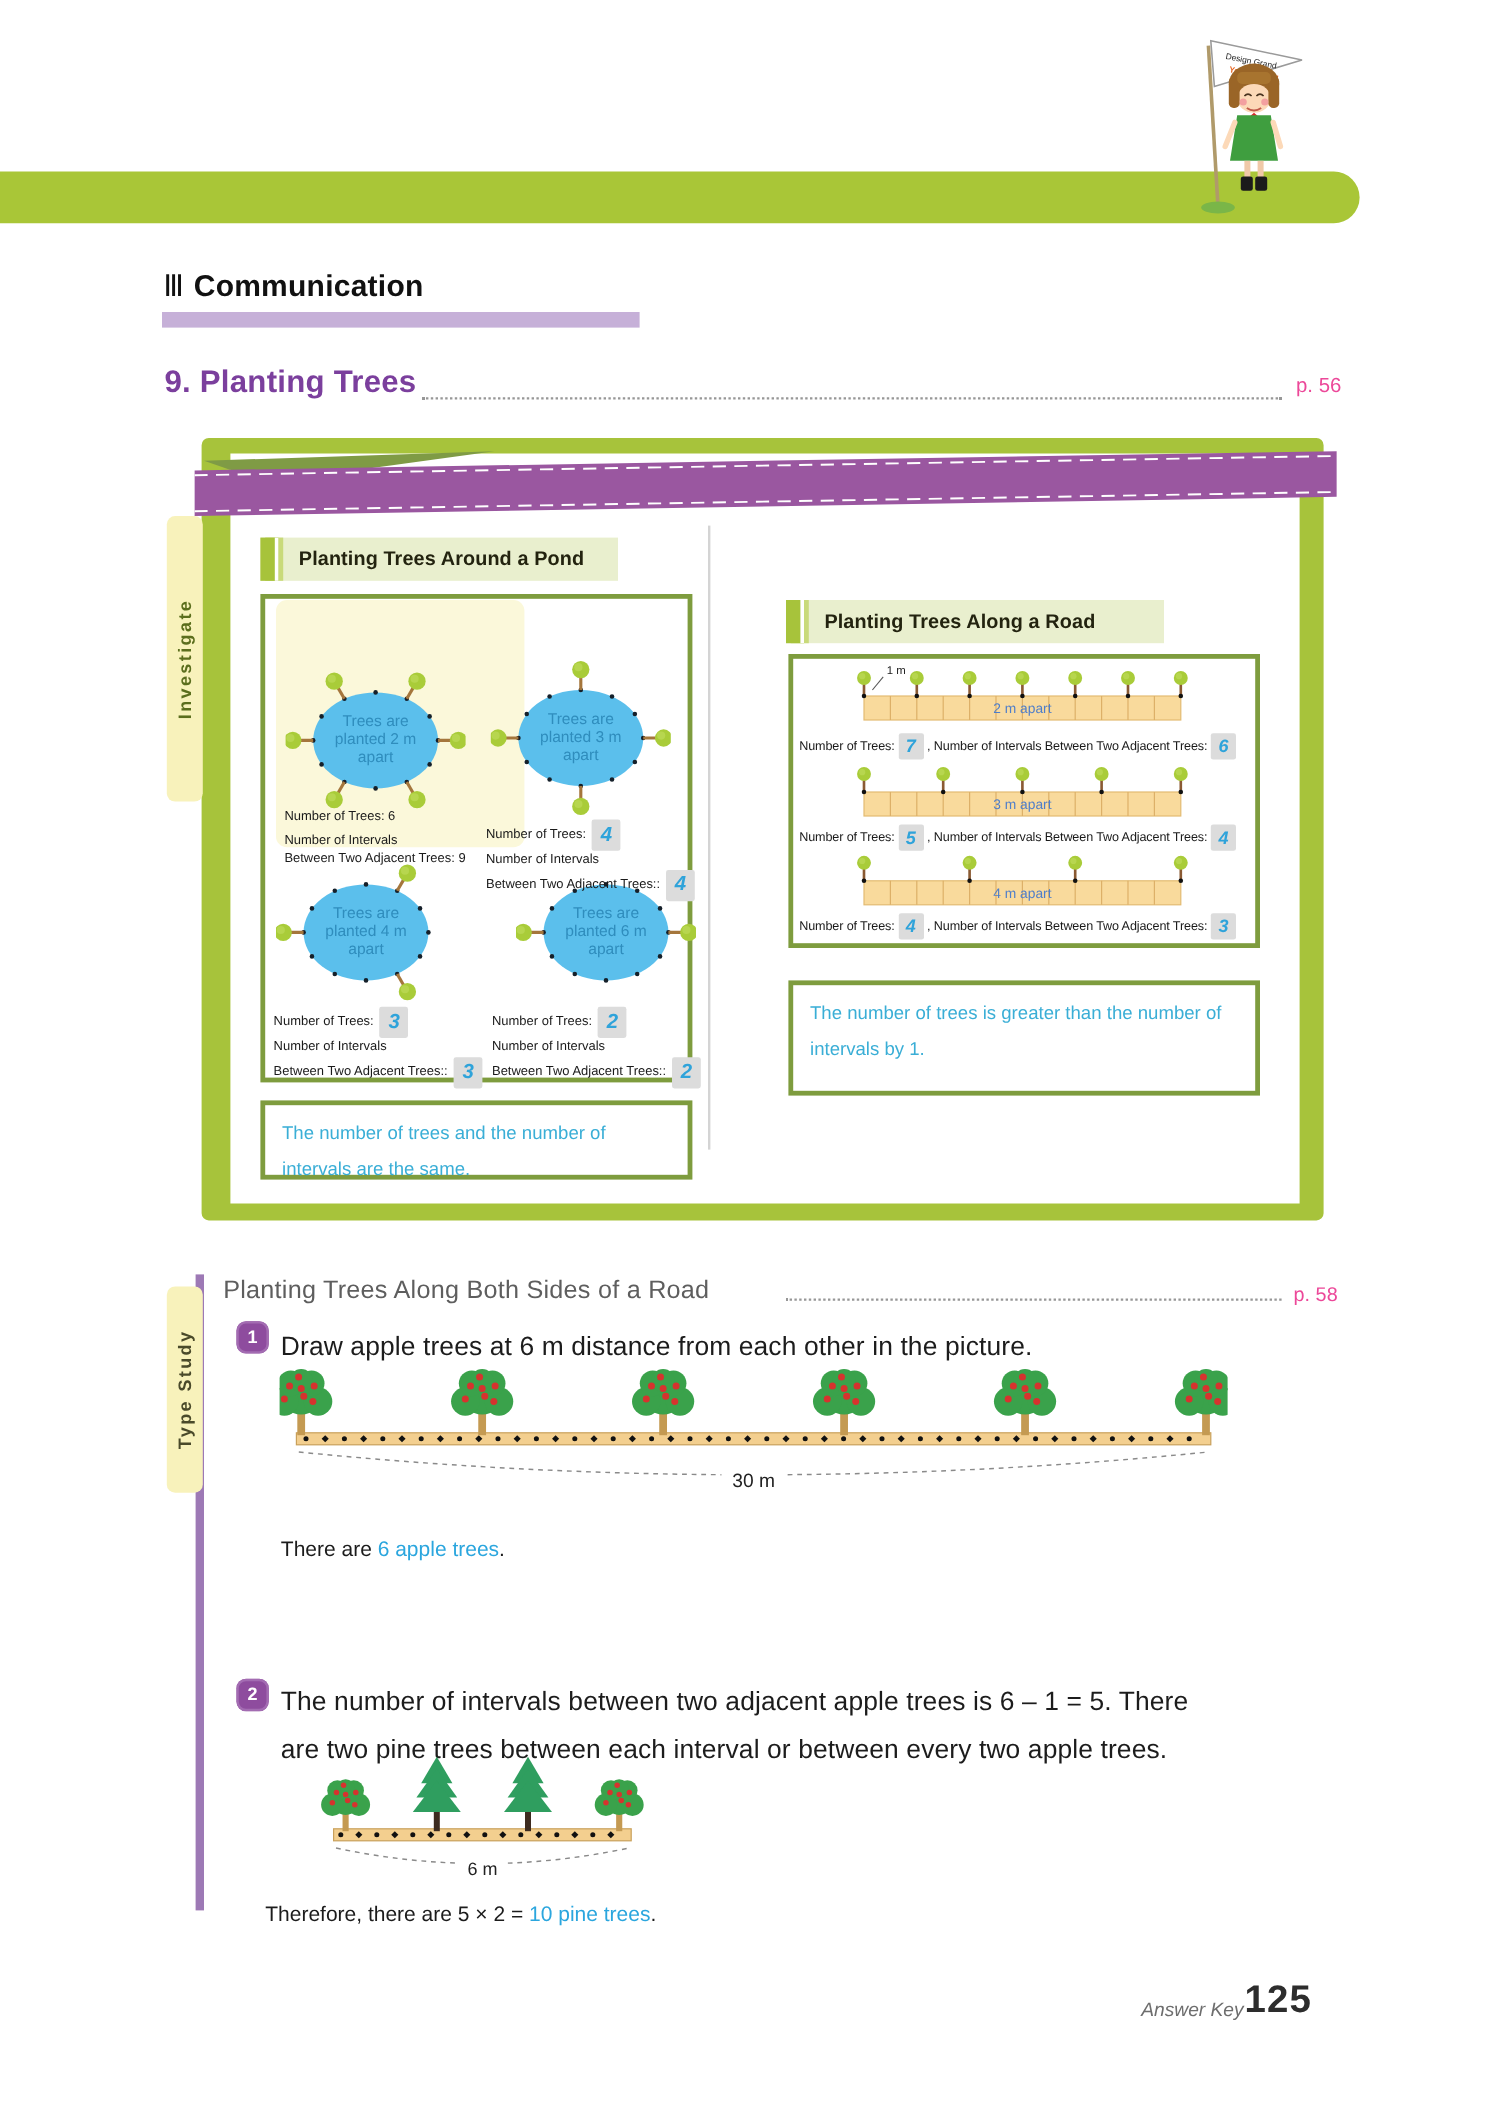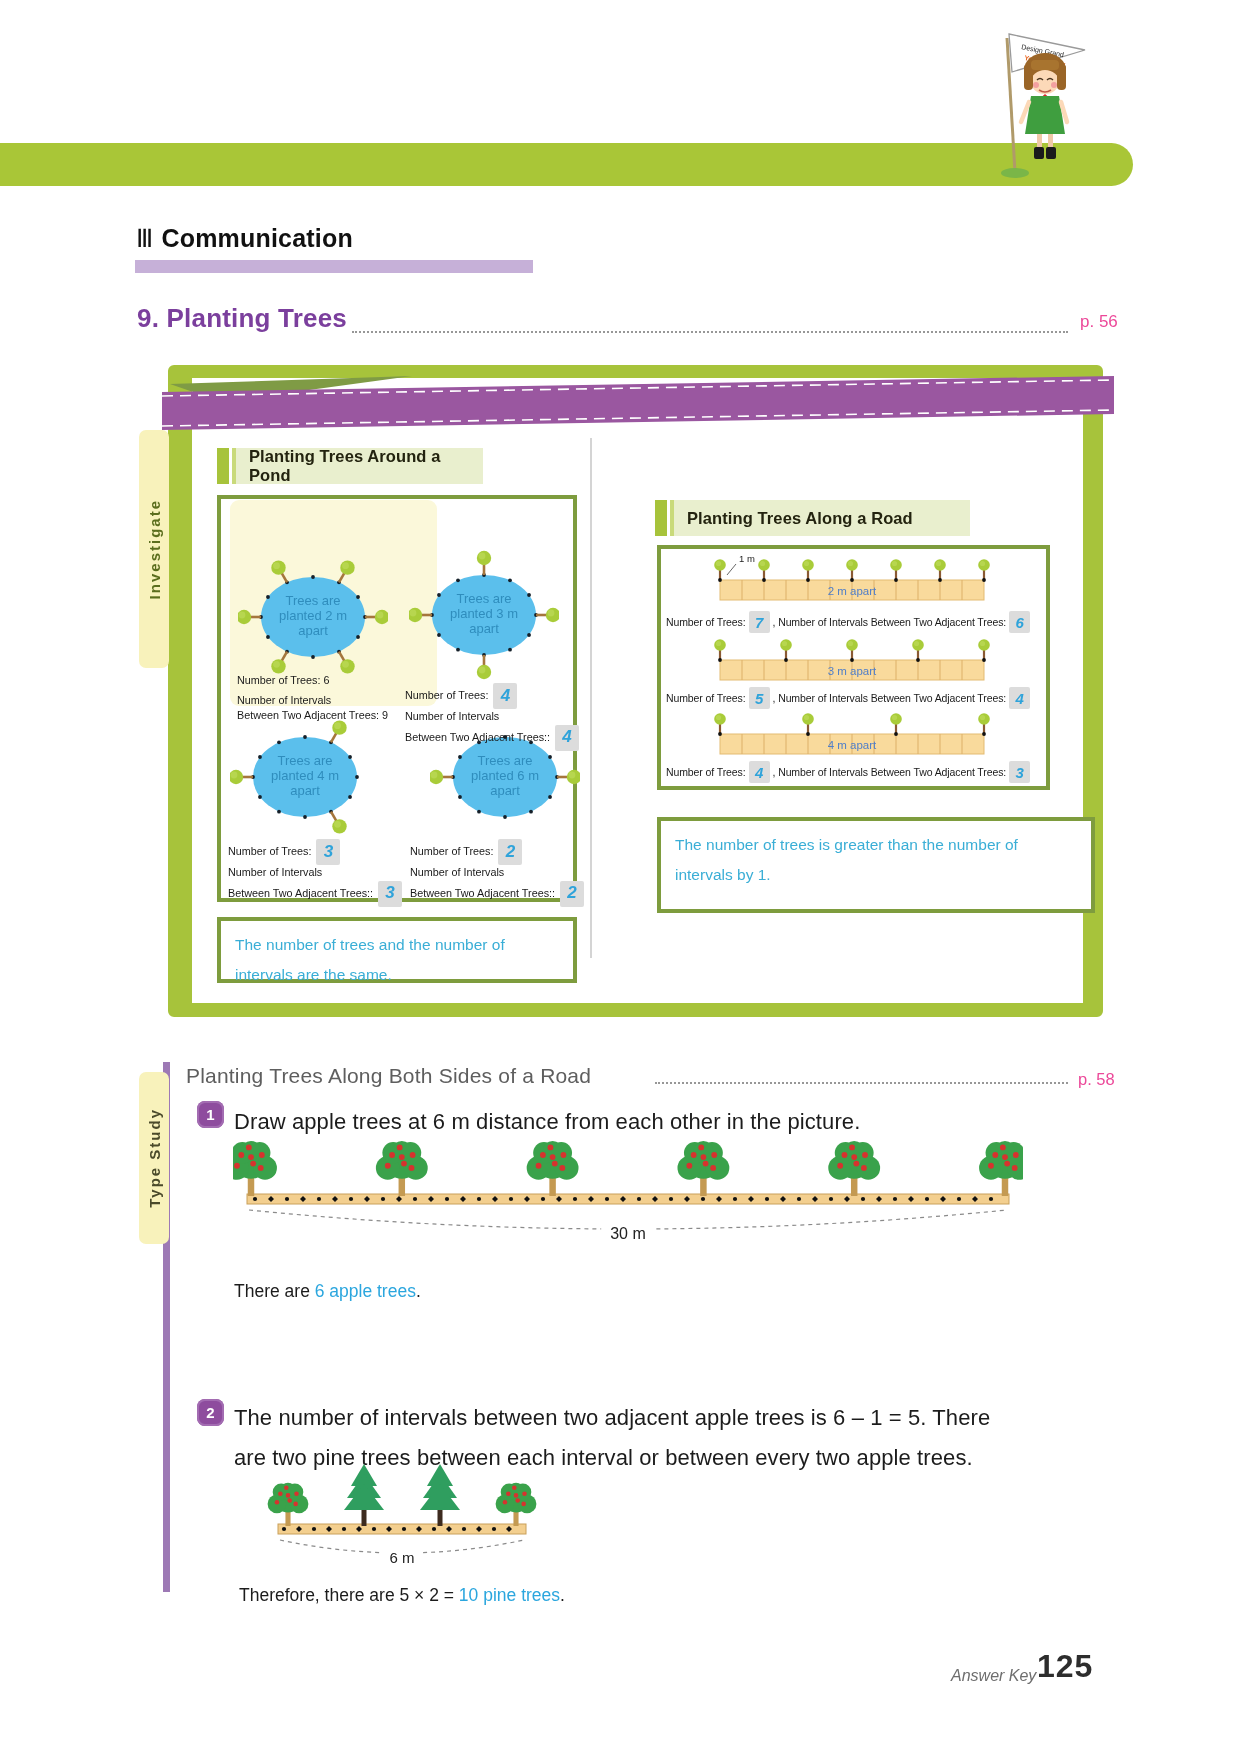--- a/index.html
+++ b/index.html
@@ -29,30 +29,30 @@
   .ts-tab { left:139px; top:1072px; width:30px; height:172px; }
   .ts-tab span { color:#4a4a2a; }
   
   .bigbox { position:absolute; left:168px; top:365px; width:935px; height:652px;
     border-style:solid; border-color:#a7c33b; border-width:13px 20px 14px 24px;
     border-radius:6px; background:#fff; }
   .ribbon { position:absolute; left:-30px; top:-4px; width:952px; height:56px; }
   .panel-head { position:absolute; height:36px; background:#e9efce; display:flex; align-items:center; }
   .head-block { position:absolute; left:0; top:0; width:15px; height:36px; background:#a7c33b; border-right:3px solid #fff; box-shadow:4px 0 0 #c9da7a; }
   .panel-head .ptitle { margin-left:32px; font-weight:bold; font-size:16.5px; color:#23230f; letter-spacing:.1px; }
-  .lpanel-head { left:25px; top:70px; width:266px; }
+  .lpanel-head { left:25px; top:70px; width:298px; }
   .rpanel-head { left:463px; top:122px; width:315px; }
   .divider { position:absolute; left:398px; top:60px; width:2px; height:520px; background:#d4d4d4; }
   .contentbox { position:absolute; border:4px solid #7e9c3e; background:#fff; }
   .l-content { left:25px; top:117px; width:360px; height:407px; }
   .r-content { left:465px; top:167px; width:393px; height:245px; }
   .notebox { position:absolute; border:4px solid #7e9c3e; background:#fff; color:#3aaed6;
     font-size:15.5px; line-height:1.95; padding:9px 14px; }
   .l-note { left:25px; top:539px; width:360px; height:66px; }
-  .r-note { left:465px; top:439px; width:438px; height:96px; }
+  .r-note { left:465px; top:439px; width:393px; height:96px; }
   
   .ybox { position:absolute; left:9px; top:1px; width:207px; height:206px; background:#fbf8da; border-radius:9px; }
   .pond { position:absolute; width:150px; height:132px; }
   .plabels { position:absolute; font-size:10.8px; color:#1a1a1a; line-height:1.45; white-space:nowrap; }
   .plabels .gap { height:4px; }
   .lrow { display:flex; align-items:center; height:26px; }
   .ans { display:inline-flex; align-items:center; justify-content:center; min-width:24px; height:26px;
     background:#dcdcdc; color:#2fa3da; font-size:17px; font-weight:bold; font-style:italic;
     border-radius:2px; margin-left:5px; }
   .ans.small { min-width:21px; height:22px; font-size:15px; }
@@ -644,19 +644,19 @@
         <polygon points="102,12 85,36 119,36" fill="#2f9e5f"></polygon>
         <polygon points="102,22 82,48 122,48" fill="#2f9e5f"></polygon>
         <rect x="175.5" y="38" width="5" height="26" fill="#3d2b1f"></rect>
         <polygon points="178,2 165,24 191,24" fill="#2f9e5f"></polygon>
         <polygon points="178,12 161,36 195,36" fill="#2f9e5f"></polygon>
         <polygon points="178,22 158,48 198,48" fill="#2f9e5f"></polygon>
         <path d="M18 78 Q 140 104 262 78" stroke="#8a8a8a" stroke-width="1.2" stroke-dasharray="4 4" fill="none"></path>
         <rect x="119.05" y="82.5" width="41.9" height="23" fill="#fff"></rect>
         <text x="140" y="100.5" text-anchor="middle" font-size="15" fill="#222">6 m</text>
       </svg></div>
-  <div class="result" style="left:239px;top:1585px">
+  <div class="result" style="left:221px;top:1585px">
     <span>Therefore, there are 5 × 2 = </span><span class="blue">10 pine trees</span><span>.</span>
   </div>
 
   <div class="foot-label">Answer Key</div>
   <div class="foot-num">125</div>
 </div>
 
 </body></html>

